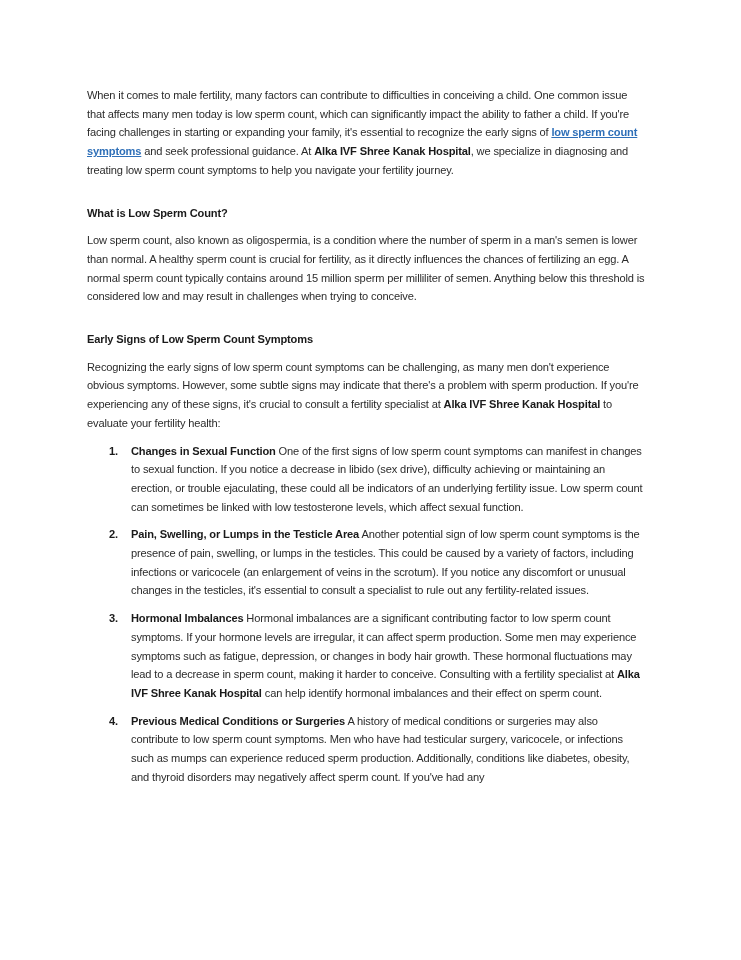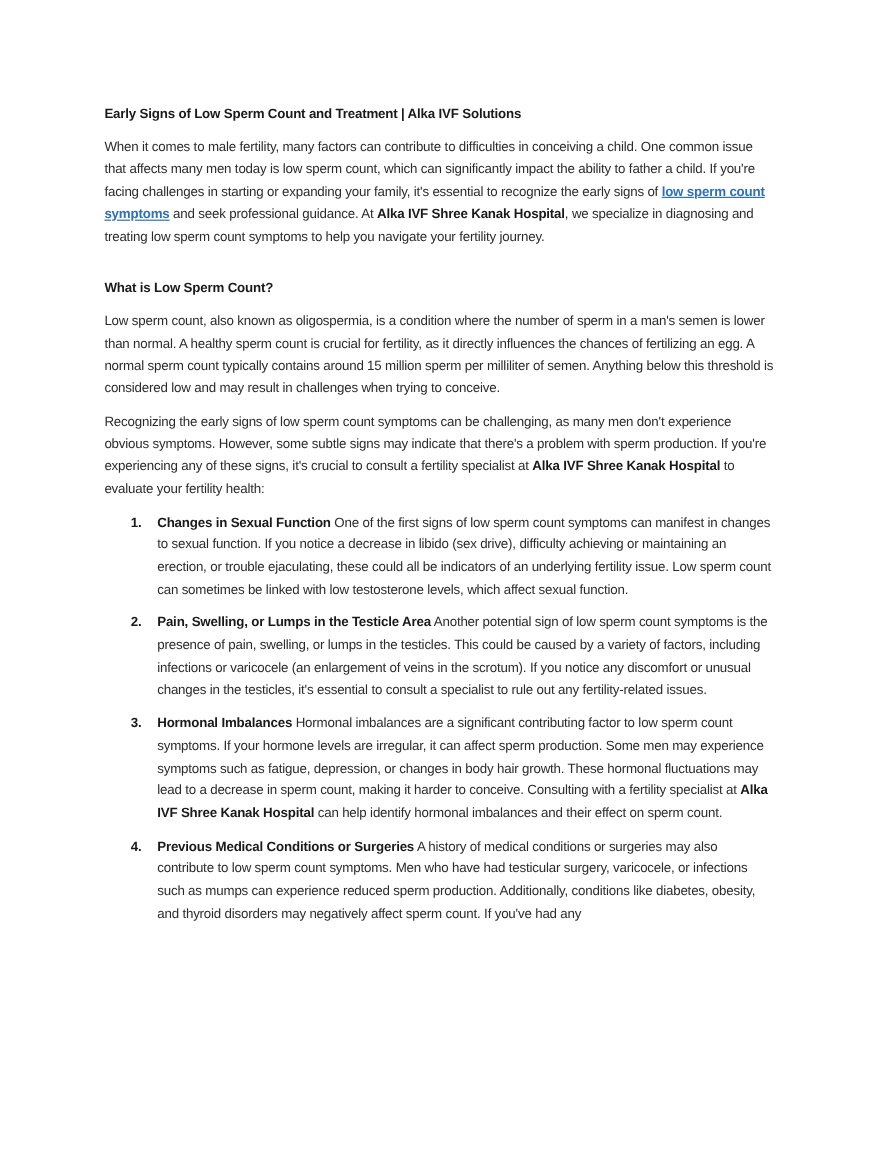--- a/index.html
+++ b/index.html
@@ -13,27 +13,27 @@
   b { color: #1a1a1a; }
   a { color: #2e6fb8; text-decoration: underline; font-weight: bold; }
   ol { margin: 0; padding: 0; list-style: none; }
   ol li { position: relative; padding-left: 44px; margin-bottom: 9px; letter-spacing: -0.15px; }
   ol li .num { position: absolute; left: 22px; top: 0; font-weight: bold; color: #1a1a1a; }
 </style>
 </head>
 <body>
 
 <div class="page">
-  <h1>Early Signs of Low Sperm Count and Treatment | Alka IVF Solutions</h1>
 
   <p><span>When it comes to male fertility, many factors can contribute to difficulties in conceiving a child. One common issue that affects many men today is low sperm count, which can significantly impact the ability to father a child. If you're facing challenges in starting or expanding your family, it's essential to recognize the early signs of </span><a>low sperm count symptoms</a><span> and seek professional guidance. At </span><b>Alka IVF Shree Kanak Hospital</b><span>, we specialize in diagnosing and treating low sperm count symptoms to help you navigate your fertility journey.</span></p>
 
   <h2>What is Low Sperm Count?</h2>
   <p>Low sperm count, also known as oligospermia, is a condition where the number of sperm in a man's semen is lower than normal. A healthy sperm count is crucial for fertility, as it directly influences the chances of fertilizing an egg. A normal sperm count typically contains around 15 million sperm per milliliter of semen. Anything below this threshold is considered low and may result in challenges when trying to conceive.</p>
 
+  <h2>Early Signs of Low Sperm Count Symptoms</h2>
   <p><span>Recognizing the early signs of low sperm count symptoms can be challenging, as many men don't experience obvious symptoms. However, some subtle signs may indicate that there's a problem with sperm production. If you're experiencing any of these signs, it's crucial to consult a fertility specialist at </span><b>Alka IVF Shree Kanak Hospital</b><span> to evaluate your fertility health:</span></p>
 
   <ol>
     <li>
       <span class="num">1.</span><b>Changes in Sexual Function</b><span> One of the first signs of low sperm count symptoms can manifest in changes to sexual function. If you notice a decrease in libido (sex drive), difficulty achieving or maintaining an erection, or trouble ejaculating, these could all be indicators of an underlying fertility issue. Low sperm count can sometimes be linked with low testosterone levels, which affect sexual function.</span>
     </li>
     <li>
       <span class="num">2.</span><b>Pain, Swelling, or Lumps in the Testicle Area</b><span> Another potential sign of low sperm count symptoms is the presence of pain, swelling, or lumps in the testicles. This could be caused by a variety of factors, including infections or varicocele (an enlargement of veins in the scrotum). If you notice any discomfort or unusual changes in the testicles, it's essential to consult a specialist to rule out any fertility-related issues.</span>
     </li>
     <li>

